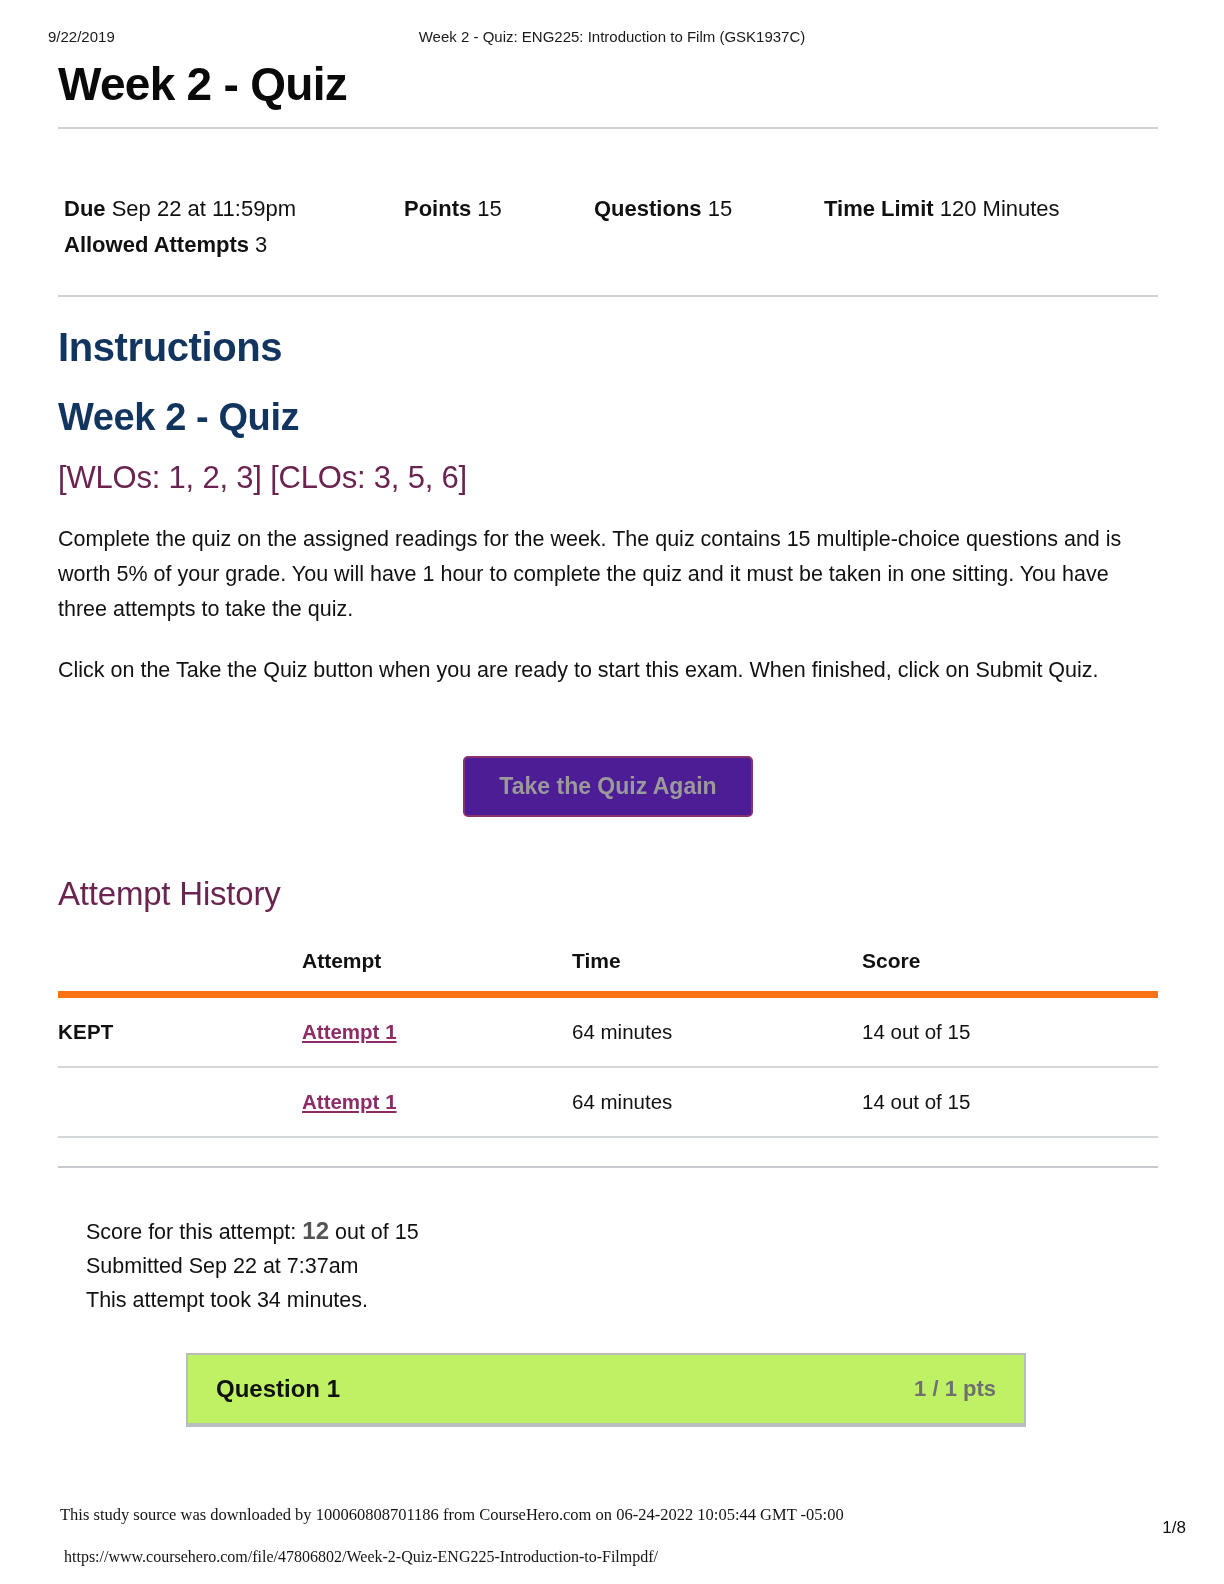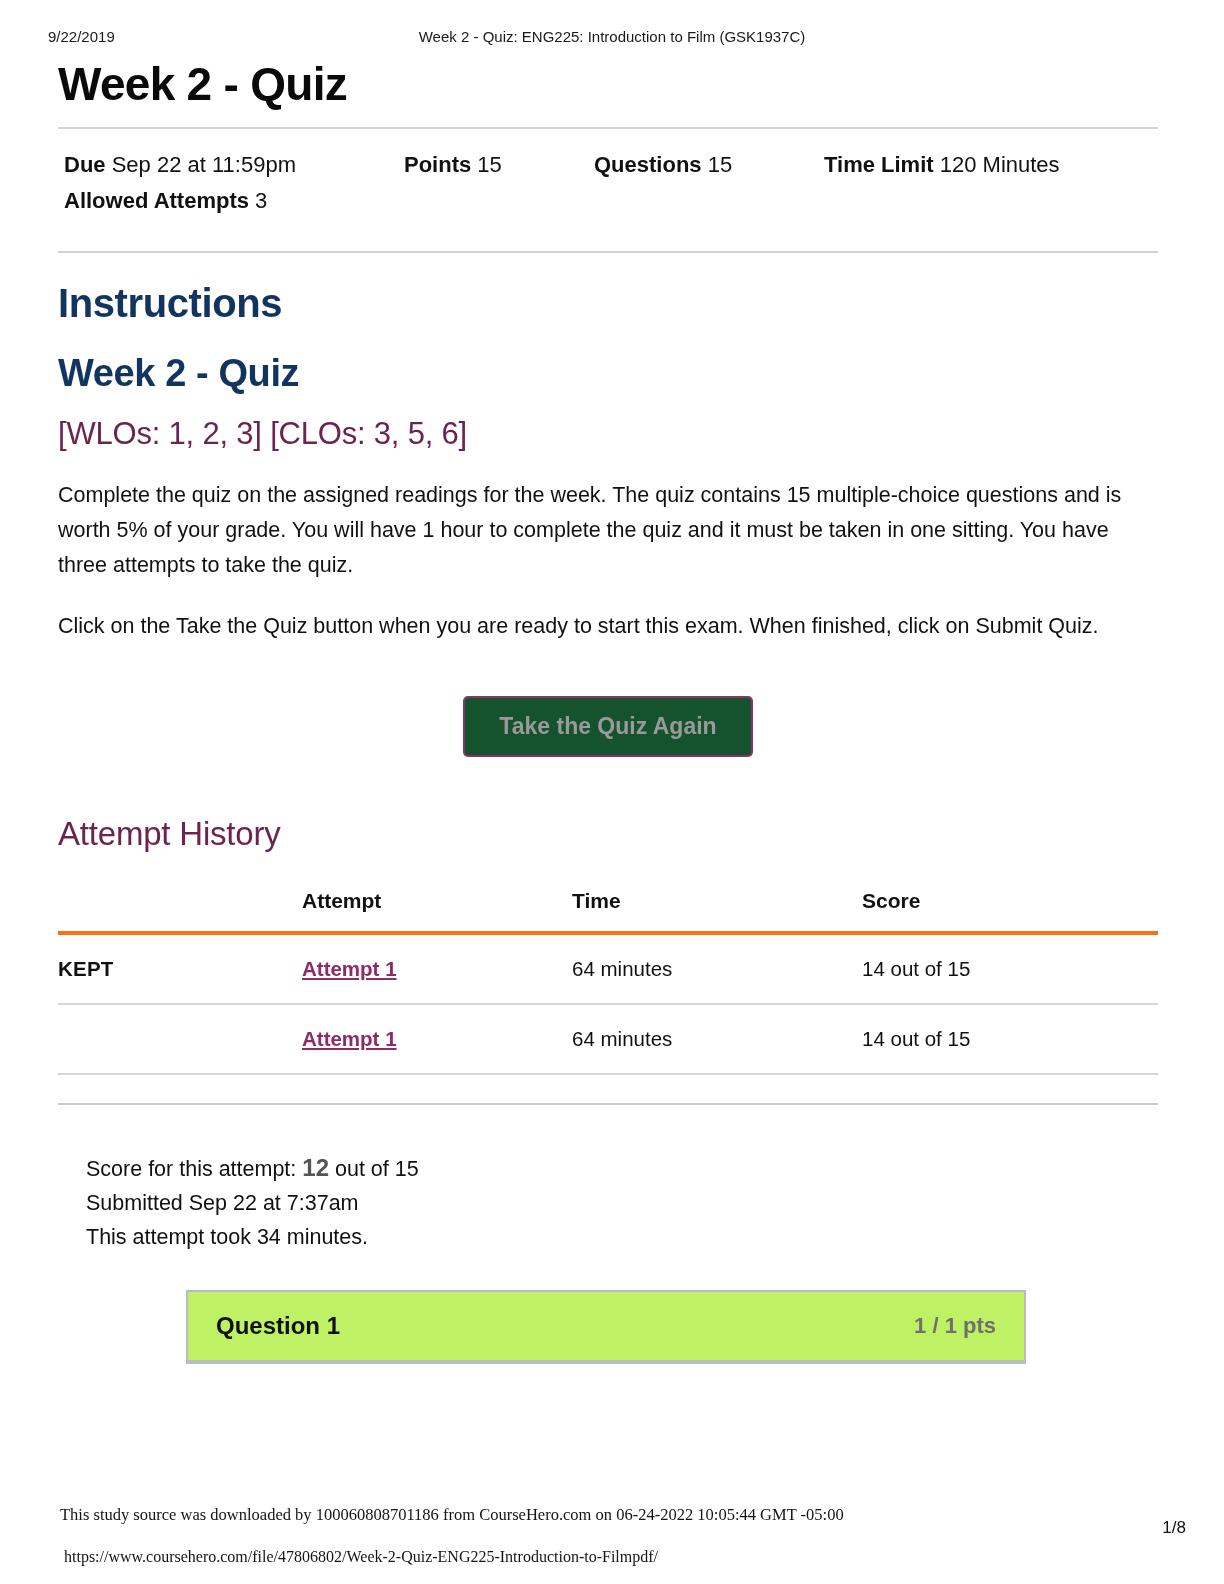--- a/index.html
+++ b/index.html
@@ -78,21 +78,21 @@
     color: #111;
   }
   .meta-row {
     display: block;
     white-space: nowrap;
   }
   .meta-item {
     display: inline-block;
   }
   .meta-item.due      { width: 340px; }
-  .meta-item.points   { width: 190px; }
+  .meta-item.points   { width: 190px; margin-top: 44px; }
   .meta-item.questions{ width: 230px; }
   .meta-item.timelimit{ width: auto; }
   .meta-label {
     font-weight: bold;
   }
   .meta-value {
     font-weight: normal;
   }
 
   
@@ -130,28 +130,29 @@
 
   
   .btn-wrap {
     margin-top: 52px;
     display: flex;
     justify-content: center;
   }
   .btn-take-quiz {
     border: 2px solid #89326e;
     border-radius: 5px;
-    background: #14532d;
+    background: #4c1d95;
     color: #9a9a9a;
     font-size: 23px;
     font-weight: bold;
     font-family: "Liberation Sans", sans-serif;
     padding: 17px 34px;
     line-height: 1;
     cursor: pointer;
+    margin-top: 16px;
   }
 
   
   h2.attempt-history {
     font-size: 33px;
     color: #6b2450;
     font-weight: normal;
     margin: 58px 0 0 0;
     letter-spacing: -0.2px;
   }
@@ -161,21 +162,21 @@
     border-collapse: collapse;
     margin-top: 30px;
     font-size: 20px;
   }
   table.history th {
     text-align: left;
     font-size: 21px;
     font-weight: bold;
     color: #111;
     padding: 6px 0 18px 0;
-    border-bottom: 4px solid #f97316;
+    border-bottom: 7px solid #f97316;
   }
   table.history td {
     padding: 22px 0 22px 0;
     border-bottom: 2px solid #d4d7da;
     color: #111;
     font-size: 20.5px;
     vertical-align: middle;
   }
   table.history tr.spacer-row td {
     padding: 14px 0;

